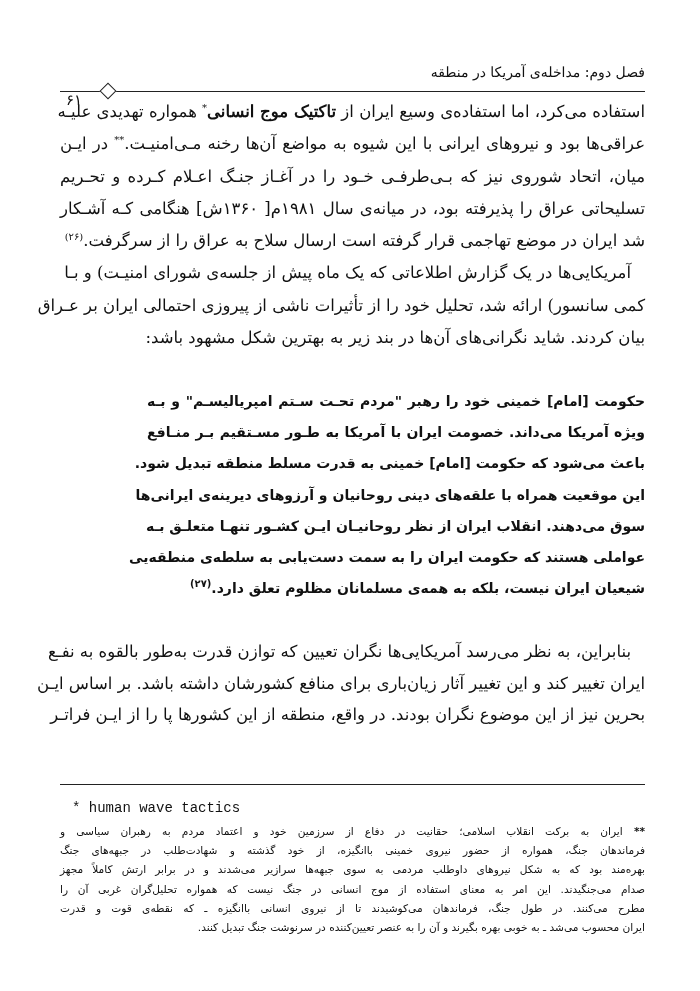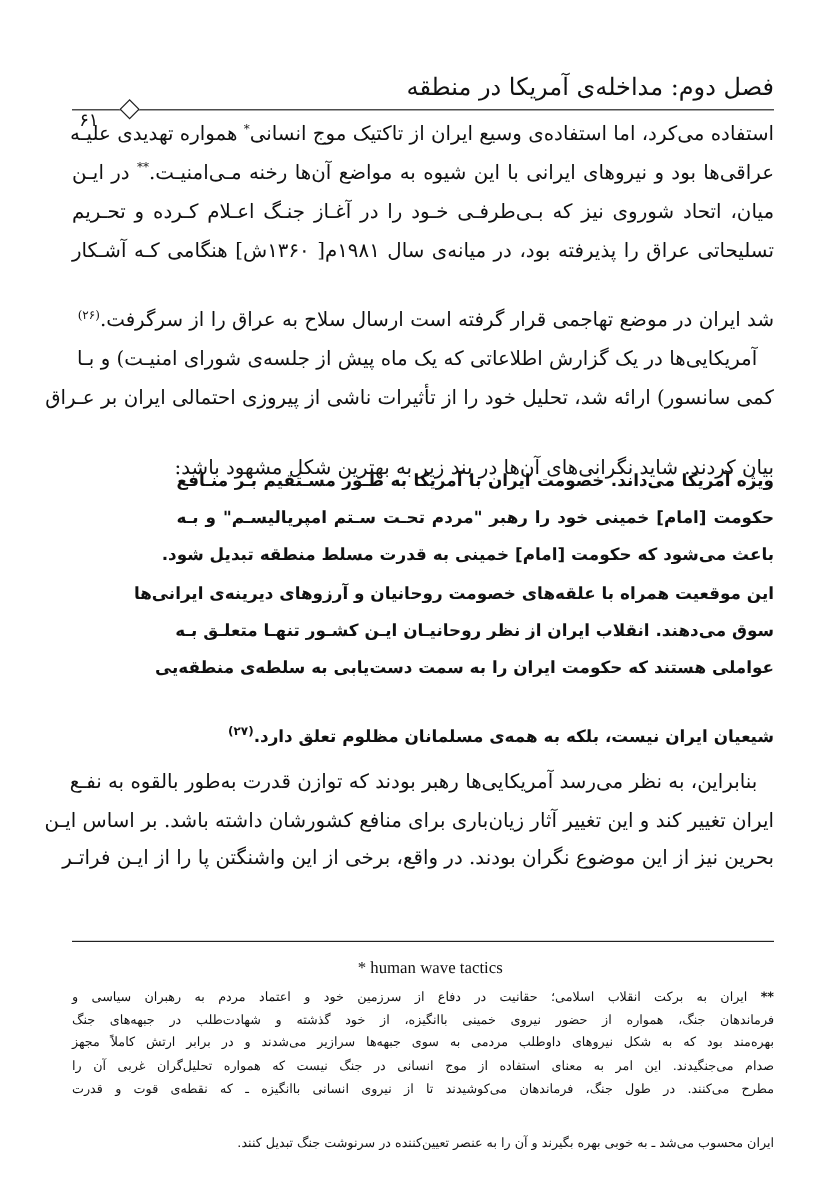--- a/index.html
+++ b/index.html
@@ -28,21 +28,21 @@
     position: absolute;
     top: 62px;
     left: 0;
     width: 585px;
     height: 22px;
   }
   .header-title {
     position: absolute;
     right: 0;
     top: 0;
-    font-size: 20px;
+    font-size: 14px;
     line-height: 20px;
     white-space: nowrap;
   }
   .page-number {
     position: absolute;
     left: 6px;
     top: 0;
     font-size: 15px;
     line-height: 20px;
     direction: ltr;
@@ -81,23 +81,22 @@
     margin: 0;
   }
   .line {
     display: block;
     white-space: nowrap;
     text-align: justify;
     text-align-last: justify;
   }
   .line.last {
     text-align-last: right;
-    margin-top: 26px;
-  }
-  .bold { font-weight: normal; }
+  }
+  .bold { font-weight: bold; }
   sup {
     font-size: 10px;
     line-height: 0;
     vertical-align: super;
   }
   .quote {
     position: absolute;
     top: 386px;
     right: 0;
     width: 498px;
@@ -123,22 +122,22 @@
     right: auto;
   }
   .footnotes {
     position: absolute;
     top: 798px;
     left: 0;
     width: 585px;
   }
   .fn-en {
     direction: ltr;
-    text-align: center;
-    font-family: Liberation Serif, serif;
+    text-align: left;
+    font-family: Liberation Mono, monospace;
     font-size: 14px;
     line-height: 20px;
     margin: 0 0 4px 12px;
   }
   .fn-fa {
     font-family: "DejaVu Sans", "Liberation Sans", sans-serif;
     font-size: 10.6px;
     line-height: 19.2px;
   }
 </style>
@@ -163,33 +162,33 @@
       <span class="line last"><span>شد ایران در موضع تهاجمی قرار گرفته است ارسال سلاح به عراق را از سرگرفت.</span><sup>(۲۶)</sup></span>
     </div>
     <div class="para" style="padding-right:0;">
       <span class="line" style="padding-right:14px;margin-left:46px;">آمریکایی‌ها در یک گزارش اطلاعاتی که یک ماه پیش از جلسه‌ی شورای امنیـت) و بـا</span>
       <span class="line">کمی سانسور) ارائه شد، تحلیل خود را از تأثیرات ناشی از پیروزی احتمالی ایران بر عـراق</span>
       <span class="line last">بیان کردند. شاید نگرانی‌های آن‌ها در بند زیر به بهترین شکل مشهود باشد:</span>
     </div>
   </div>
 
   <div class="quote">
+    <span class="line">حکومت [امام] خمینی خود را رهبر "مردم تحـت سـتم امپریالیسـم" و بـه</span>
     <span class="line">ویژه آمریکا می‌داند. خصومت ایران با آمریکا به طـور مسـتقیم بـر منـافع</span>
-    <span class="line">حکومت [امام] خمینی خود را رهبر "مردم تحـت سـتم امپریالیسـم" و بـه</span>
     <span class="line">باعث می‌شود که حکومت [امام] خمینی به قدرت مسلط منطقه تبدیل شود.</span>
-    <span class="line">این موقعیت همراه با علقه‌های خصومت روحانیان و آرزوهای دیرینه‌ی ایرانی‌ها</span>
+    <span class="line">این موقعیت همراه با علقه‌های دینی روحانیان و آرزوهای دیرینه‌ی ایرانی‌ها</span>
     <span class="line">سوق می‌دهند. انقلاب ایران از نظر روحانیـان ایـن کشـور تنهـا متعلـق بـه</span>
     <span class="line">عواملی هستند که حکومت ایران را به سمت دست‌یابی به سلطه‌ی منطقه‌یی</span>
     <span class="line last"><span>شیعیان ایران نیست، بلکه به همه‌ی مسلمانان مظلوم تعلق دارد.</span><sup>(۲۷)</sup></span>
   </div>
 
   <div class="after-quote">
-    <span class="line" style="padding-right:14px;">بنابراین، به نظر می‌رسد آمریکایی‌ها رهبر بودند که توازن قدرت به‌طور بالقوه به نفـع</span>
+    <span class="line" style="padding-right:14px;">بنابراین، به نظر می‌رسد آمریکایی‌ها نگران تعیین که توازن قدرت به‌طور بالقوه به نفـع</span>
     <span class="line">ایران تغییر کند و این تغییر آثار زیان‌باری برای منافع کشورشان داشته باشد. بر اساس ایـن</span>
-    <span class="line">بحرین نیز از این موضوع نگران بودند. در واقع، برخی از این واشنگتن پا را از ایـن فراتـر</span>
+    <span class="line">بحرین نیز از این موضوع نگران بودند. در واقع، منطقه از این کشورها پا را از ایـن فراتـر</span>
   </div>
 
   <div class="footnote-rule" style="left:0;width:585px;"></div>
   <div class="footnotes">
     <p class="fn-en"><span>*</span> <span>human wave tactics</span></p>
     <div class="fn-fa">
       <span class="line"><span style="font-weight:bold;">**</span> <span>ایران به برکت انقلاب اسلامی؛ حقانیت در دفاع از سرزمین خود و اعتماد مردم به رهبران سیاسی و</span></span>
       <span class="line">فرماندهان جنگ، همواره از حضور نیروی خمینی باانگیزه، از خود گذشته و شهادت‌طلب در جبهه‌های جنگ</span>
       <span class="line">بهره‌مند بود که به شکل نیروهای داوطلب مردمی به سوی جبهه‌ها سرازیر می‌شدند و در برابر ارتش کاملاً مجهز</span>
       <span class="line">صدام می‌جنگیدند. این امر به معنای استفاده از موج انسانی در جنگ نیست که همواره تحلیل‌گران غربی آن را</span>

